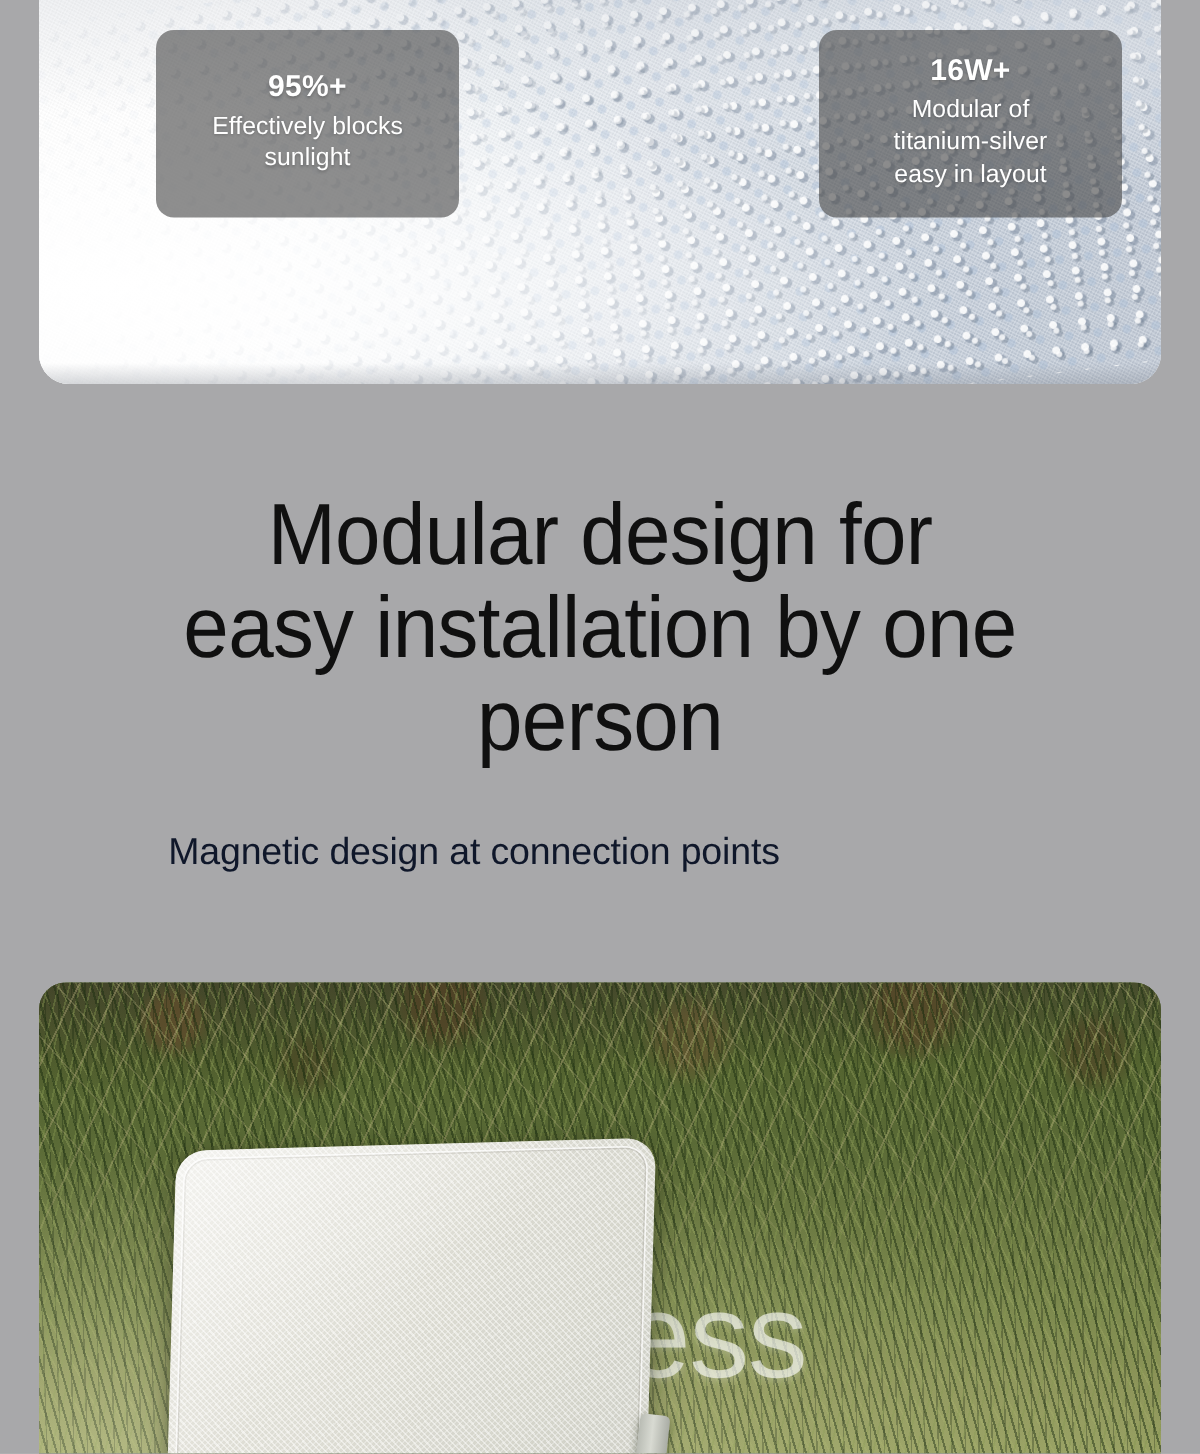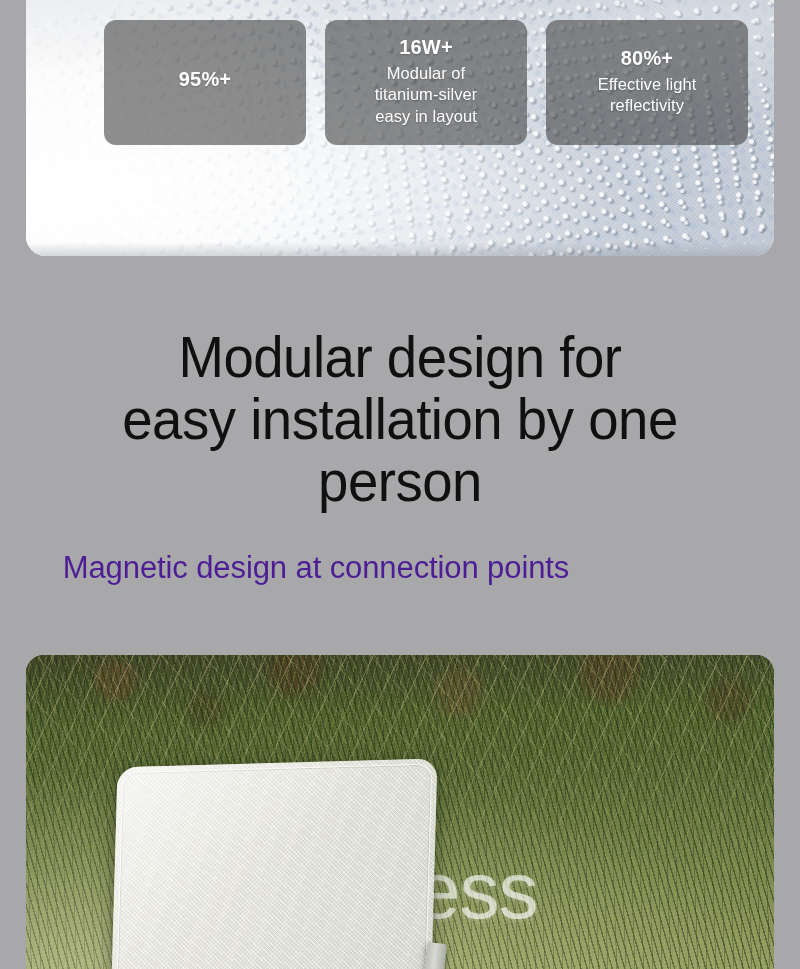--- a/index.html
+++ b/index.html
@@ -102,22 +102,22 @@
     line-height:62px;
     letter-spacing:-.5px;
     font-family:"Liberation Sans Narrow","Liberation Sans", sans-serif;
     transform:scaleX(.94);
   }
   .headline span { display:block; }
 
   .subhead {
     position:absolute; left:0; top:552px; width:632px;
     text-align:center;
-    color:#4c1d95;
-    font-size:31px; font-weight:400;
+    color:#0f172a;
+    font-size:25px; font-weight:400;
     line-height:32px; letter-spacing:-.1px;
   }
   .subhead span { display:block; }
 
   
   .bottom-panel {
     position:absolute; left:26px; top:655px; width:748px; height:314px;
     border-radius:18px 18px 0 0; overflow:hidden;
     background:#5a6a3c;
   }
@@ -219,38 +219,35 @@
     <div class="fabric-weave"></div>
     <div class="fabric-dots"></div>
     <div class="fabric-dots2"></div>
     <div class="fabric-glow"></div>
     <div class="fabric-shadow"></div>
 
     <div class="stats-row">
 
       <div class="stat-card">
         <div class="stat-value">95%+</div>
+        <div class="stat-label">
+          <div>Effectively blocks</div>
+          <div>sunlight</div>
+        </div>
       </div>
 
       <div class="stat-card">
         <div class="stat-value">16W+</div>
         <div class="stat-label">
           <div>Modular of</div>
           <div>titanium-silver</div>
           <div>easy in layout</div>
         </div>
       </div>
 
-      <div class="stat-card">
-        <div class="stat-value">80%+</div>
-        <div class="stat-label">
-          <div>Effective light</div>
-          <div>reflectivity</div>
-        </div>
-      </div>
 
     </div>
   </div>
 
   <div class="headline">
     <span>Modular design for</span>
     <span>easy installation by one</span>
     <span>person</span>
   </div>
 

